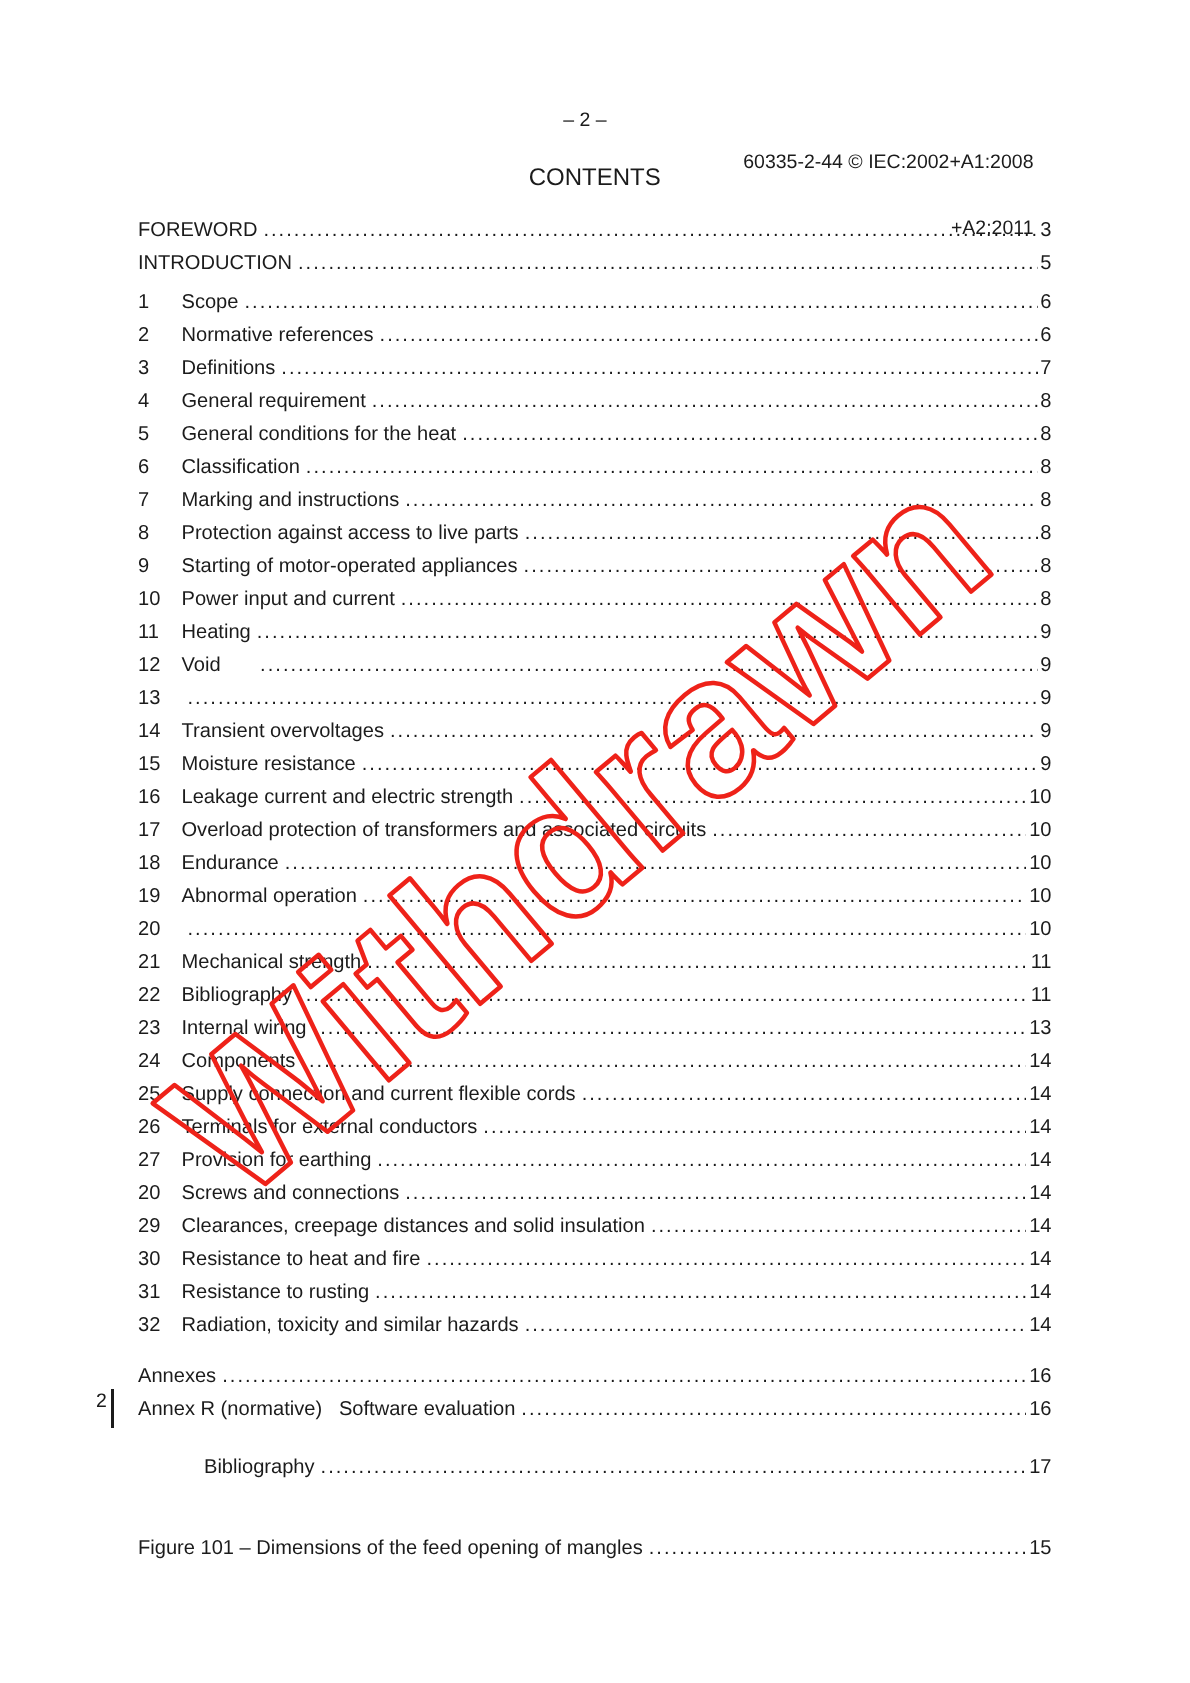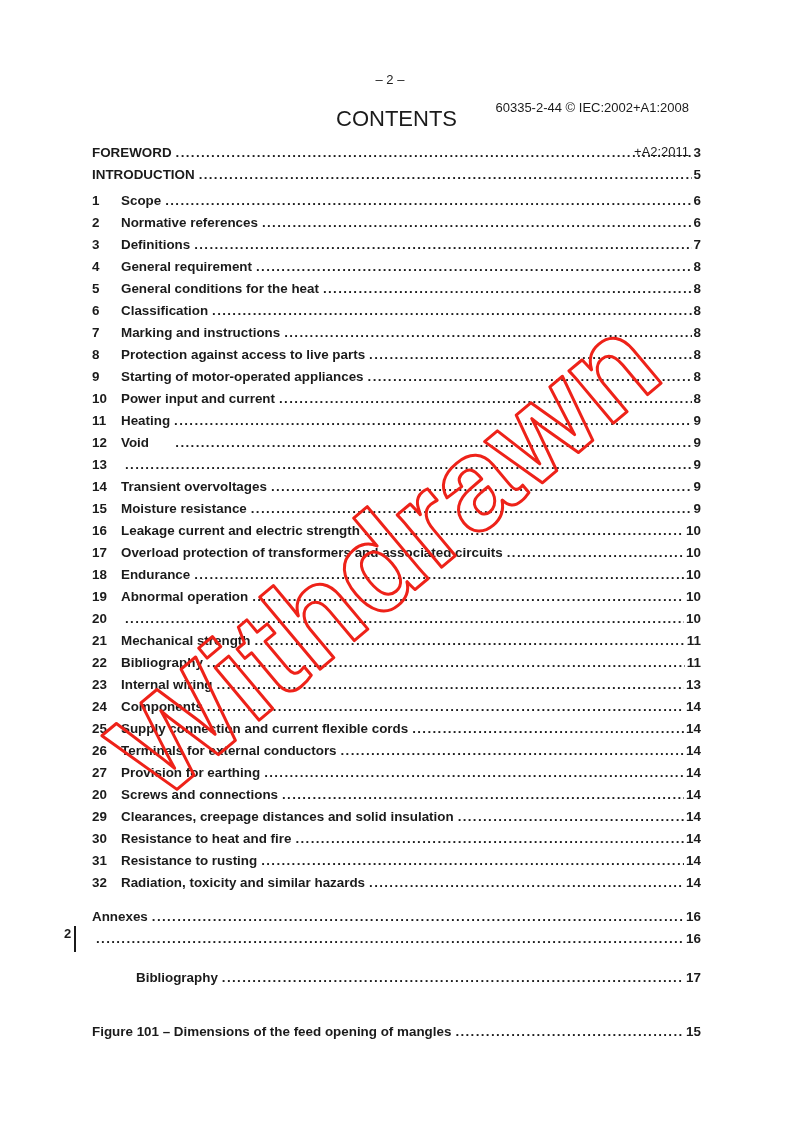--- a/index.html
+++ b/index.html
@@ -15,24 +15,24 @@
   .hdr-page {
     position:absolute; top:72px; left:350px; width:80px;
     font-size:13px; line-height:15px; text-align:center; white-space:pre;
   }
   .hdr-ref {
     position:absolute; top:72px; right:104px;
     font-size:13px; line-height:14.5px; text-align:right; white-space:pre;
   }
   .doc-title {
     position:absolute; top:109px; left:0; right:0;
-    font-size:22px; line-height:20px; text-align:center;
+    font-size:16px; line-height:20px; text-align:center;
   }
   
-  .toc-group { position:absolute; left:92px; right:92px;font-weight:bold; }
+  .toc-group { position:absolute; left:92px; right:92px; }
   .g-front   { top:142px; }
   .g-clauses { top:190px; }
   .g-annexes { top:906px; }
   .g-bib     { top:967px;margin-left:44px; }
   .g-figures { top:1021px; }
 
   .row {
     position:relative;
     display:flex; align-items:baseline;
     height:22px; line-height:22px;
@@ -325,20 +325,21 @@
   <div class="toc-group g-annexes">
   <div class="row">
 
     <span class="label">Annexes</span>
     <span class="leader"></span>
     <span class="pnum">16</span>
   </div>
 
   <div class="row">
     <span class="chg">2</span>
+    <span class="label">Annex R (normative)   Software evaluation</span>
     <span class="leader"></span>
     <span class="pnum">16</span>
   </div>
 </div>
 
   <div class="toc-group g-bib">
     <div class="row">
       <span class="label">Bibliography</span>
       <span class="leader"></span>
       <span class="pnum">17</span>

